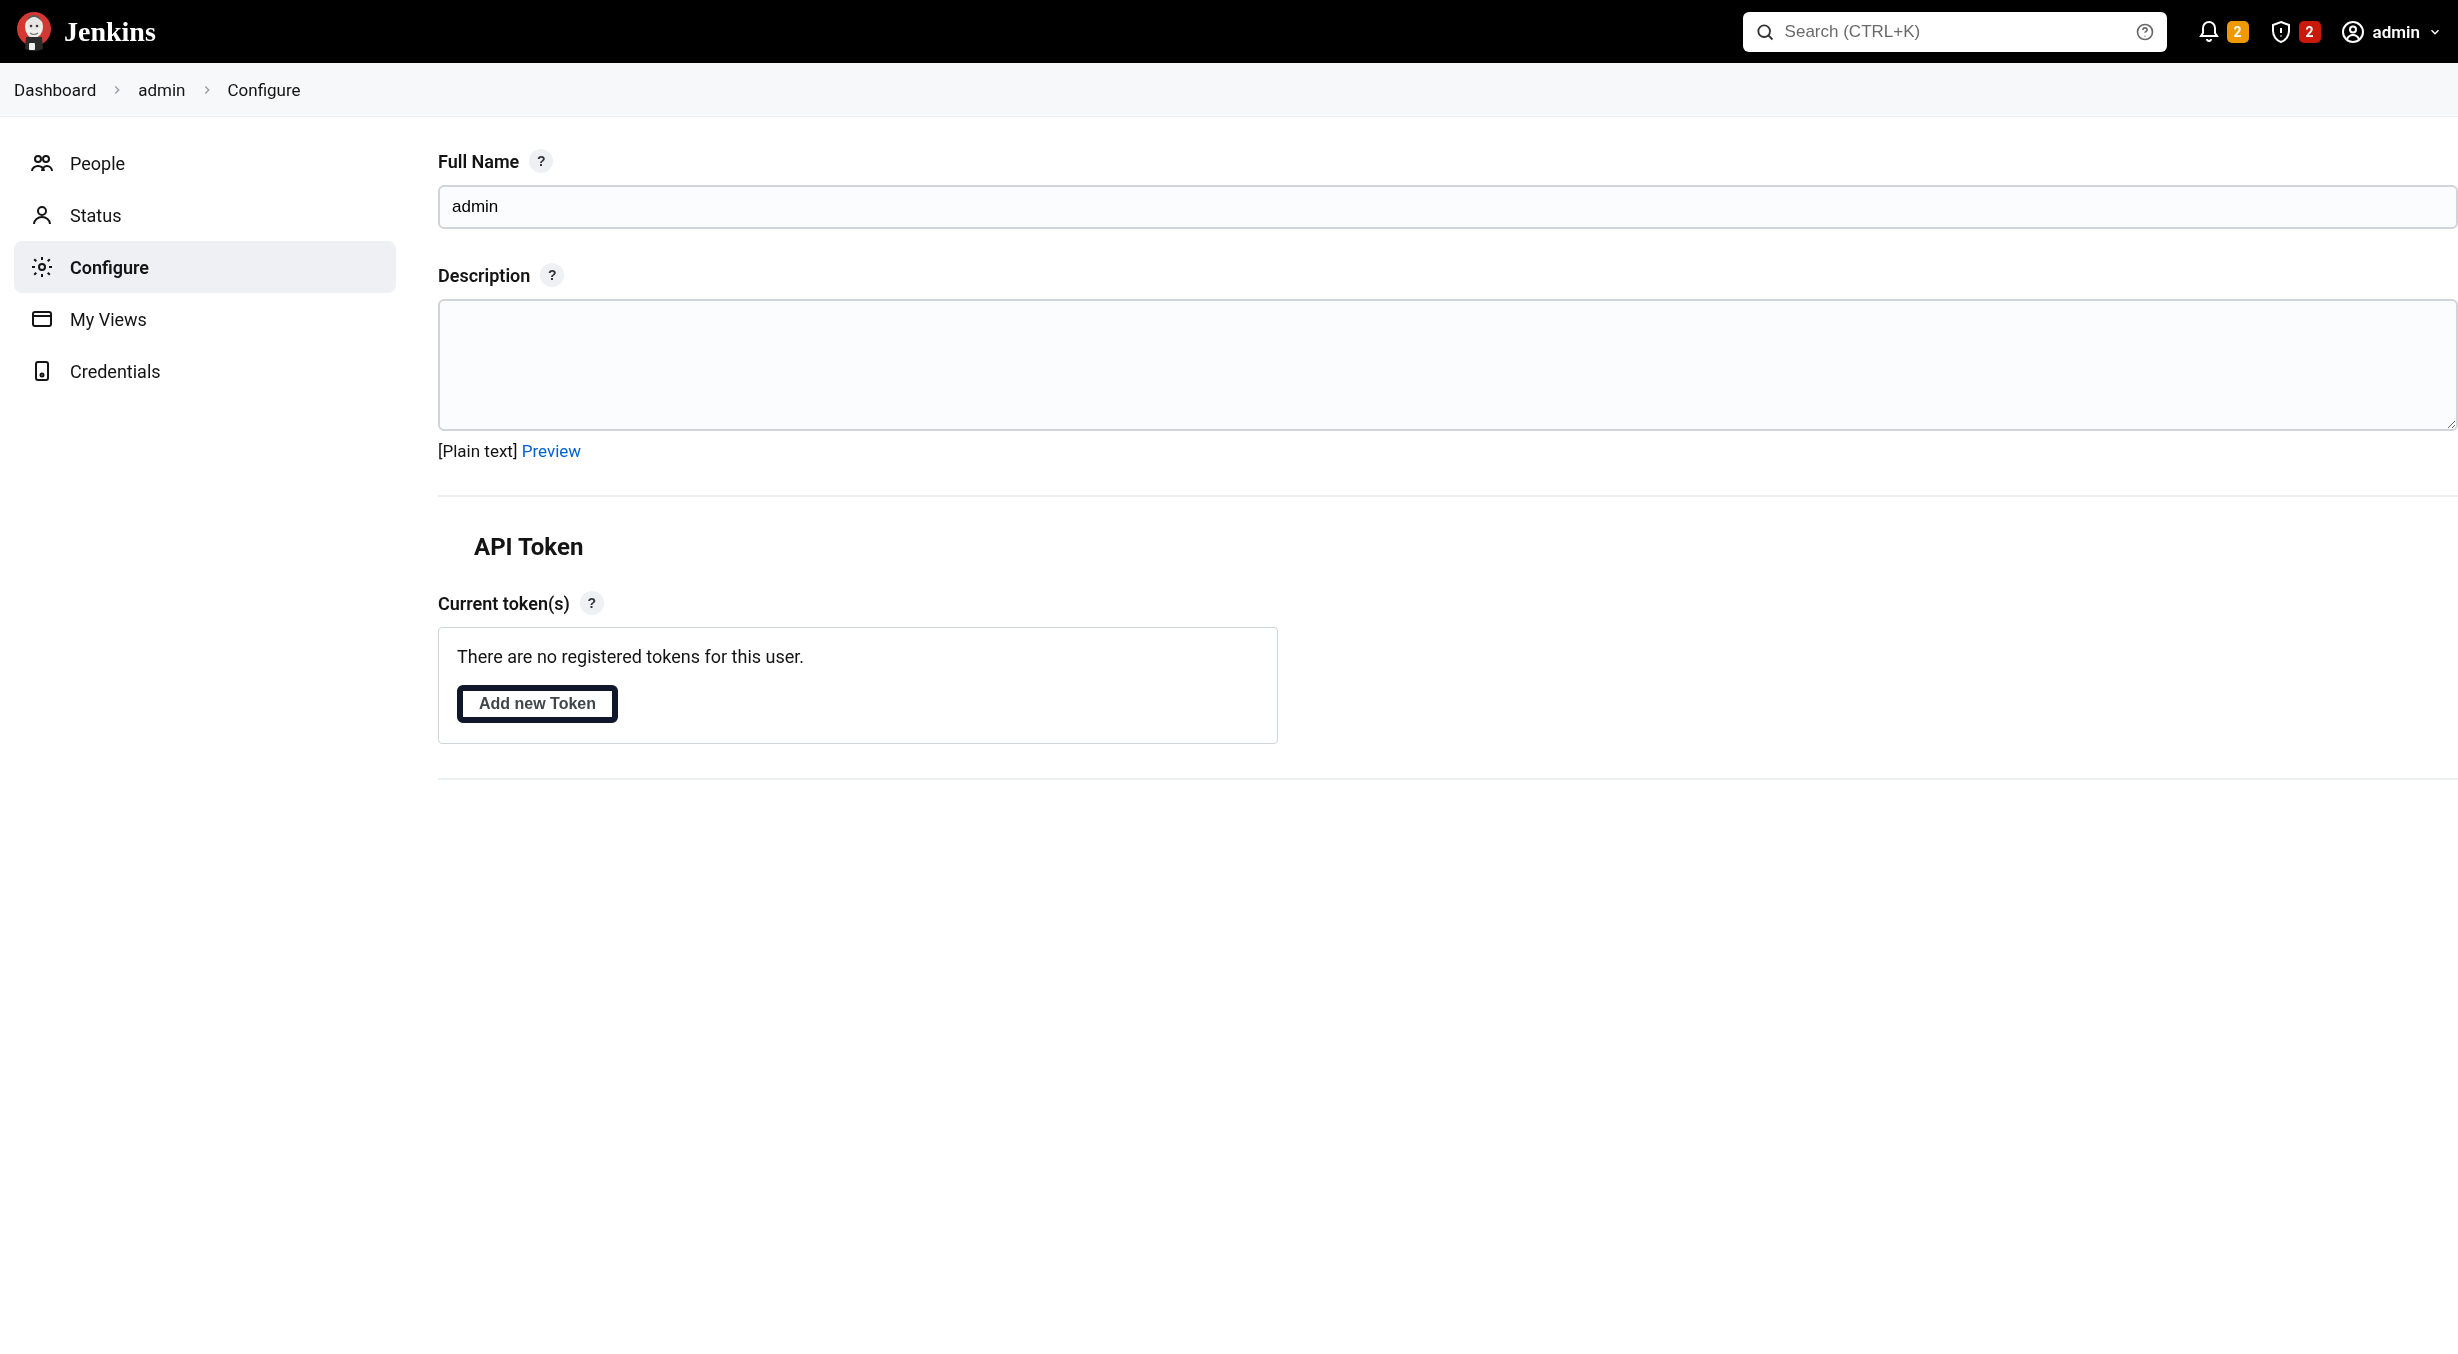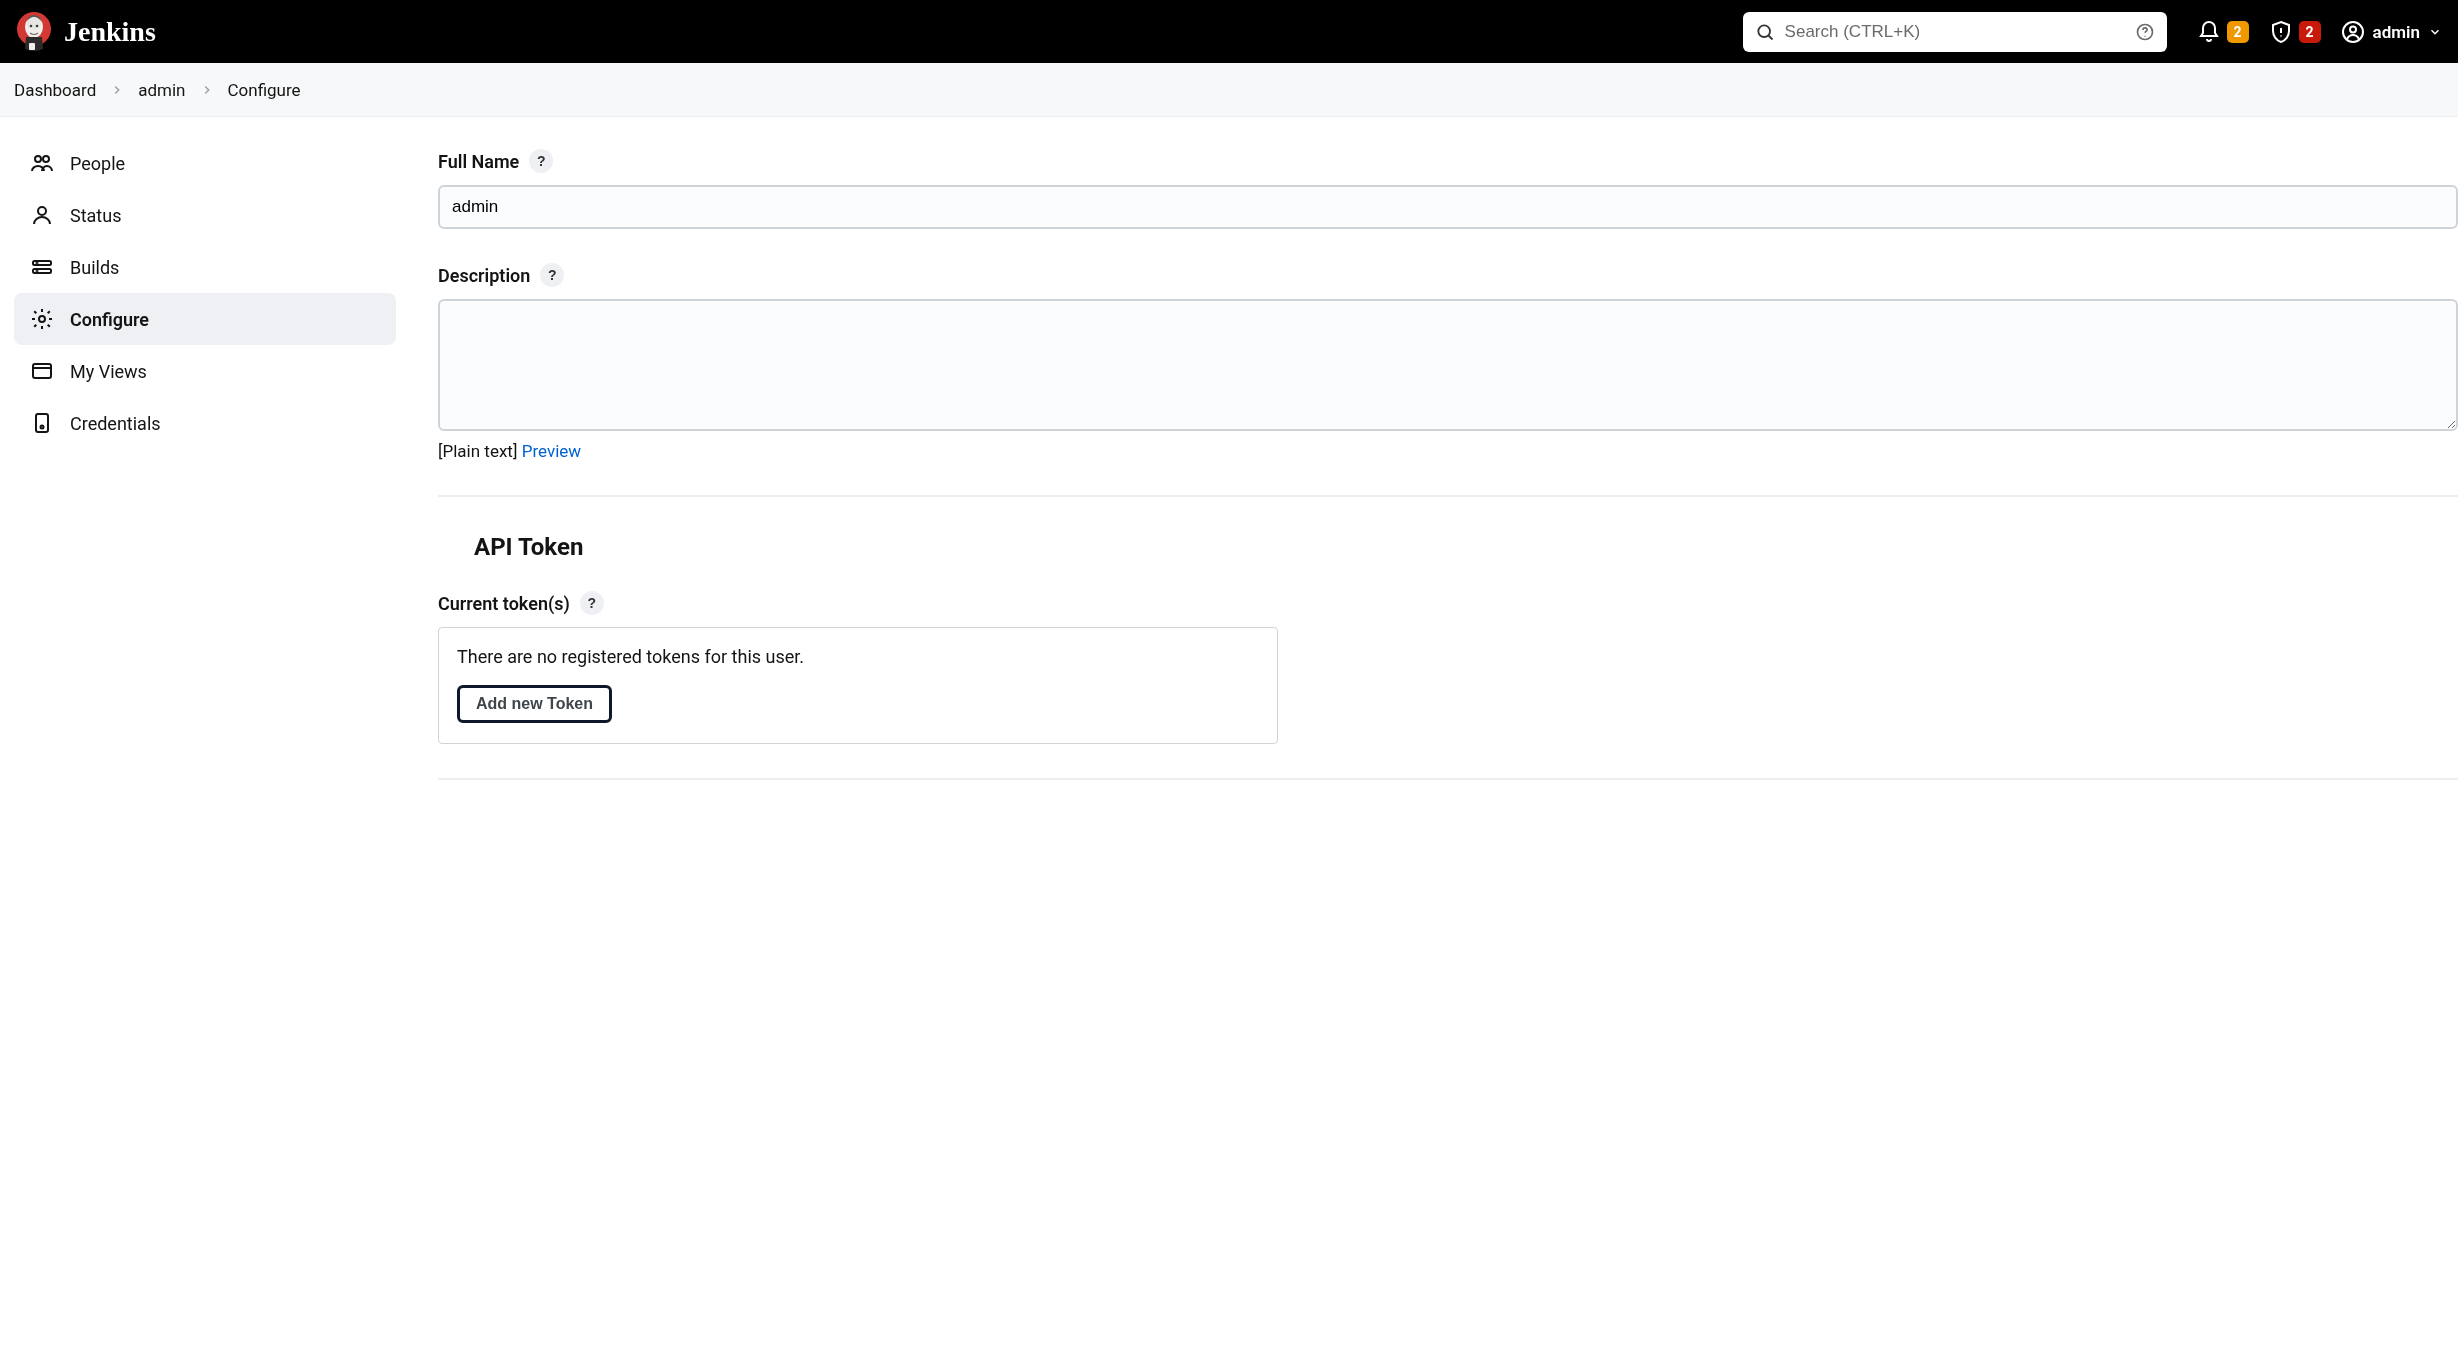--- a/index.html
+++ b/index.html
@@ -207,21 +207,21 @@
     padding: 18px 18px 20px 18px;
     max-width: 840px;
   }
   .token-empty {
     font-size: 18px;
     color: #141414;
     margin-bottom: 18px;
   }
   .secondary-btn {
     background: #ffffff;
-    border: 3px solid #0f172a;
+    border: 6px solid #0f172a;
     border-radius: 6px;
     height: 38px;
     padding: 0 16px;
     font-size: 16px;
     font-weight: 600;
     color: #404549;
     cursor: pointer;
   }
 </style>
 </head>
@@ -314,29 +314,20 @@
       </svg>
       <span>People</span>
     </div>
     <div class="side-item">
       <svg width="24" height="24" viewBox="0 0 24 24" fill="none" stroke="#141414" stroke-width="2">
         <circle cx="12" cy="8" r="4"></circle>
           <path d="M4 21c0-4 4-7 8-7s8 3 8 7"></path>
       </svg>
       <span>Status</span>
     </div>
-    <div class="side-item">
-      <svg width="24" height="24" viewBox="0 0 24 24" fill="none" stroke="#141414" stroke-width="2">
-        <rect x="3" y="6" width="18" height="4" rx="1.5"></rect>
-          <rect x="3" y="14" width="18" height="4" rx="1.5"></rect>
-        <circle cx="7" cy="8" r="0.5" fill="#141414"></circle>
-          <circle cx="7" cy="16" r="0.5" fill="#141414"></circle>
-      </svg>
-      <span>Builds</span>
-    </div>
     <div class="side-item active">
       <svg width="24" height="24" viewBox="0 0 24 24" fill="none" stroke="#141414" stroke-width="2">
         <circle cx="12" cy="12" r="3"></circle>
         <path d="M12 2v3M12 19v3M4.2 4.2l2.1 2.1M17.7 17.7l2.1 2.1M2 12h3M19 12h3M4.2 19.8l2.1-2.1M17.7 6.3l2.1-2.1"></path>
       </svg>
       <span>Configure</span>
     </div>
     <div class="side-item">
       <svg width="24" height="24" viewBox="0 0 24 24" fill="none" stroke="#141414" stroke-width="2">
         <rect x="3" y="5" width="18" height="14" rx="2"></rect>

